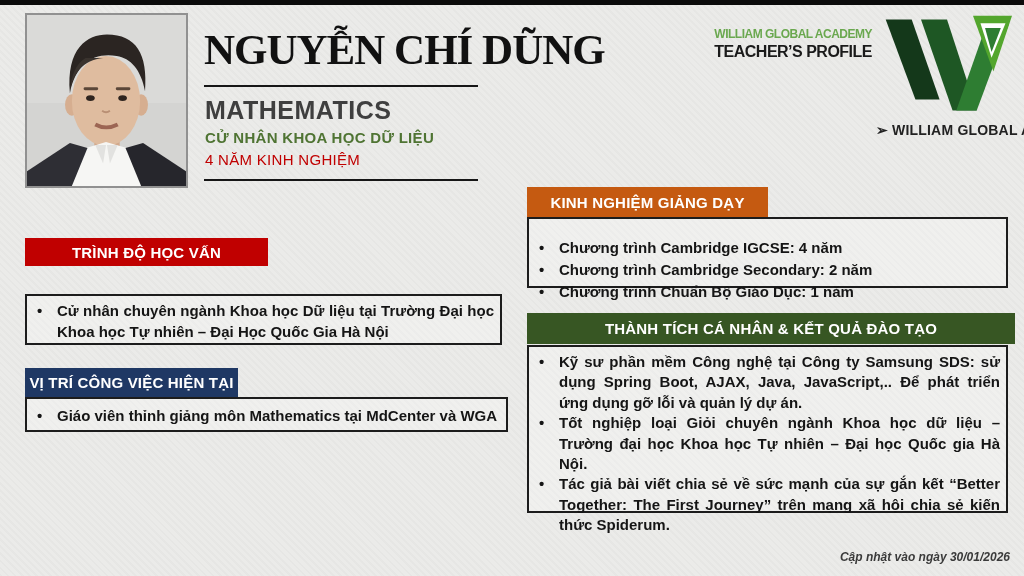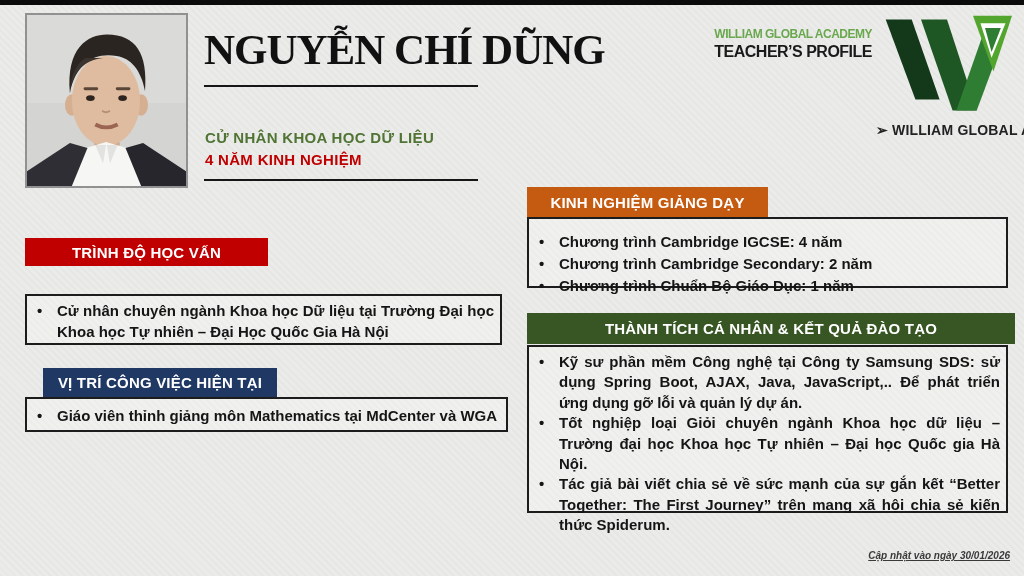--- a/index.html
+++ b/index.html
@@ -12,47 +12,47 @@
   .top-bar{position:absolute;left:0;top:0;width:1024px;height:5px;background:#0b0b0b;}
   
   .photo{position:absolute;left:25px;top:13px;width:163px;height:175px;border:2px solid #919191;box-sizing:border-box;background:#d2d2d0;}
   .photo svg{display:block;width:100%;height:100%;}
   
   .name{position:absolute;left:204px;top:25px;width:340px;font-family:"Liberation Serif", serif;font-weight:700;font-size:43px;letter-spacing:-1px;color:#111;white-space:nowrap;}
   .rule{position:absolute;left:204px;width:274px;height:2px;background:#161616;}
   .rule1{top:85px;} .rule2{top:179px;}
   .subject{position:absolute;left:205px;top:96px;font-size:25px;font-weight:700;color:#3f3f3f;letter-spacing:0.5px;}
   .degree{position:absolute;left:205px;top:129px;font-size:15px;font-weight:700;color:#4f7433;letter-spacing:0.3px;}
-  .exp{position:absolute;left:205px;top:151px;font-size:15px;font-weight:700;color:#c00000;letter-spacing:0.3px;}
+  .exp{position:absolute;left:205px;top:151px;font-size:15px;font-weight:400;color:#c00000;letter-spacing:0.3px;}
   
   .brand{position:absolute;left:540px;top:26px;width:332px;text-align:right;line-height:17px;}
   .brand .l1{font-size:12px;font-weight:700;color:#6aa84f;letter-spacing:-0.5px;}
   .brand .l2{font-size:16px;font-weight:700;color:#1a1a1a;letter-spacing:-0.5px;}
   .logo{position:absolute;left:882px;top:14px;width:130px;height:104px;}
   .logo svg{display:block;width:100%;height:100%;}
   .logo-caption{position:absolute;left:876px;top:122px;width:140px;font-size:14px;font-weight:700;color:#222;letter-spacing:0.2px;white-space:nowrap;}
   
   .sec-header{position:absolute;box-sizing:border-box;color:#fff;font-weight:700;font-size:15px;text-align:right;letter-spacing:0.2px;display:flex;align-items:center;justify-content:center;}
   .sec-box{position:absolute;box-sizing:border-box;border:2px solid #1c1c1c;background:rgba(255,255,255,0.25);}
   .sec-box ul{margin:0;padding:0;list-style:none;}
   .sec-box li{position:relative;padding-left:30px;padding-right:6px;font-size:15px;font-weight:700;color:#151515;text-align:justify;}
   .sec-box li::before{content:"\2022";position:absolute;left:10px;top:0;}
   .hdr-edu{left:25px;top:238px;width:243px;height:28px;}
   .box-edu{left:25px;top:266px;width:477px;height:51px;padding-top:4px;margin-top:28px;}
   .box-edu li{line-height:21px;}
-  .hdr-pos{left:43px;top:368px;width:234px;height:29px;}
+  .hdr-pos{left:25px;top:368px;width:213px;height:29px;}
   .box-pos{left:25px;top:397px;width:483px;height:35px;padding-top:4px;}
   .box-pos li{line-height:25px;white-space:nowrap;text-align:left;}
   .hdr-exp{left:527px;top:187px;width:241px;height:30px;}
-  .box-exp{left:527px;top:217px;width:481px;height:71px;padding-top:12px;}
+  .box-exp{left:527px;top:217px;width:481px;height:71px;padding-top:18px;}
   .box-exp li{line-height:22px;text-align:left;}
   .hdr-ach{left:527px;top:313px;width:488px;height:31px;}
   .box-ach{left:527px;top:345px;width:481px;height:168px;padding-top:5px;}
   .box-ach li{line-height:20.4px;}
-  .date-note{position:absolute;right:14px;top:550px;font-size:10px;font-style:italic;font-weight:700;color:#3a3a3a;text-decoration:underline;}
+  .date-note{position:absolute;right:14px;top:550px;font-size:12px;font-style:italic;font-weight:700;color:#3a3a3a;}
 </style>
 </head>
 <body>
 
 <div class="slide">
   <div class="top-bar"></div>
 
   <div class="photo">
     <svg viewBox="0 0 163 175" preserveAspectRatio="none">
       <rect x="0" y="0" width="163" height="175" fill="#d4d4d2"></rect>
@@ -72,20 +72,21 @@
       <polygon points="36,175 58,137 81,130 105,137 128,175" fill="#f6f6f4"></polygon>
       <path d="M70,133 L78,152 L81,133 Z" fill="#e2e2e0"></path>
       <path d="M93,133 L85,152 L82,133 Z" fill="#e2e2e0"></path>
       <polygon points="0,175 0,160 44,131 62,136 46,175" fill="#2e2e34"></polygon>
       <polygon points="163,175 163,160 119,131 101,136 117,175" fill="#26262c"></polygon>
     </svg>
   </div>
 
   <div class="name">NGUYỄN CHÍ DŨNG</div>
   <div class="rule rule1"></div>
+  <div class="subject">MATHEMATICS</div>
   <div class="degree">CỬ NHÂN KHOA HỌC DỮ LIỆU</div>
   <div class="exp">4 NĂM KINH NGHIỆM</div>
   <div class="rule rule2"></div>
 
   <div class="brand">
     <div class="l1">WILLIAM GLOBAL ACADEMY</div>
     <div class="l2">TEACHER’S PROFILE</div>
   </div>
   <div class="logo">
     <svg viewBox="0 0 140 112">

